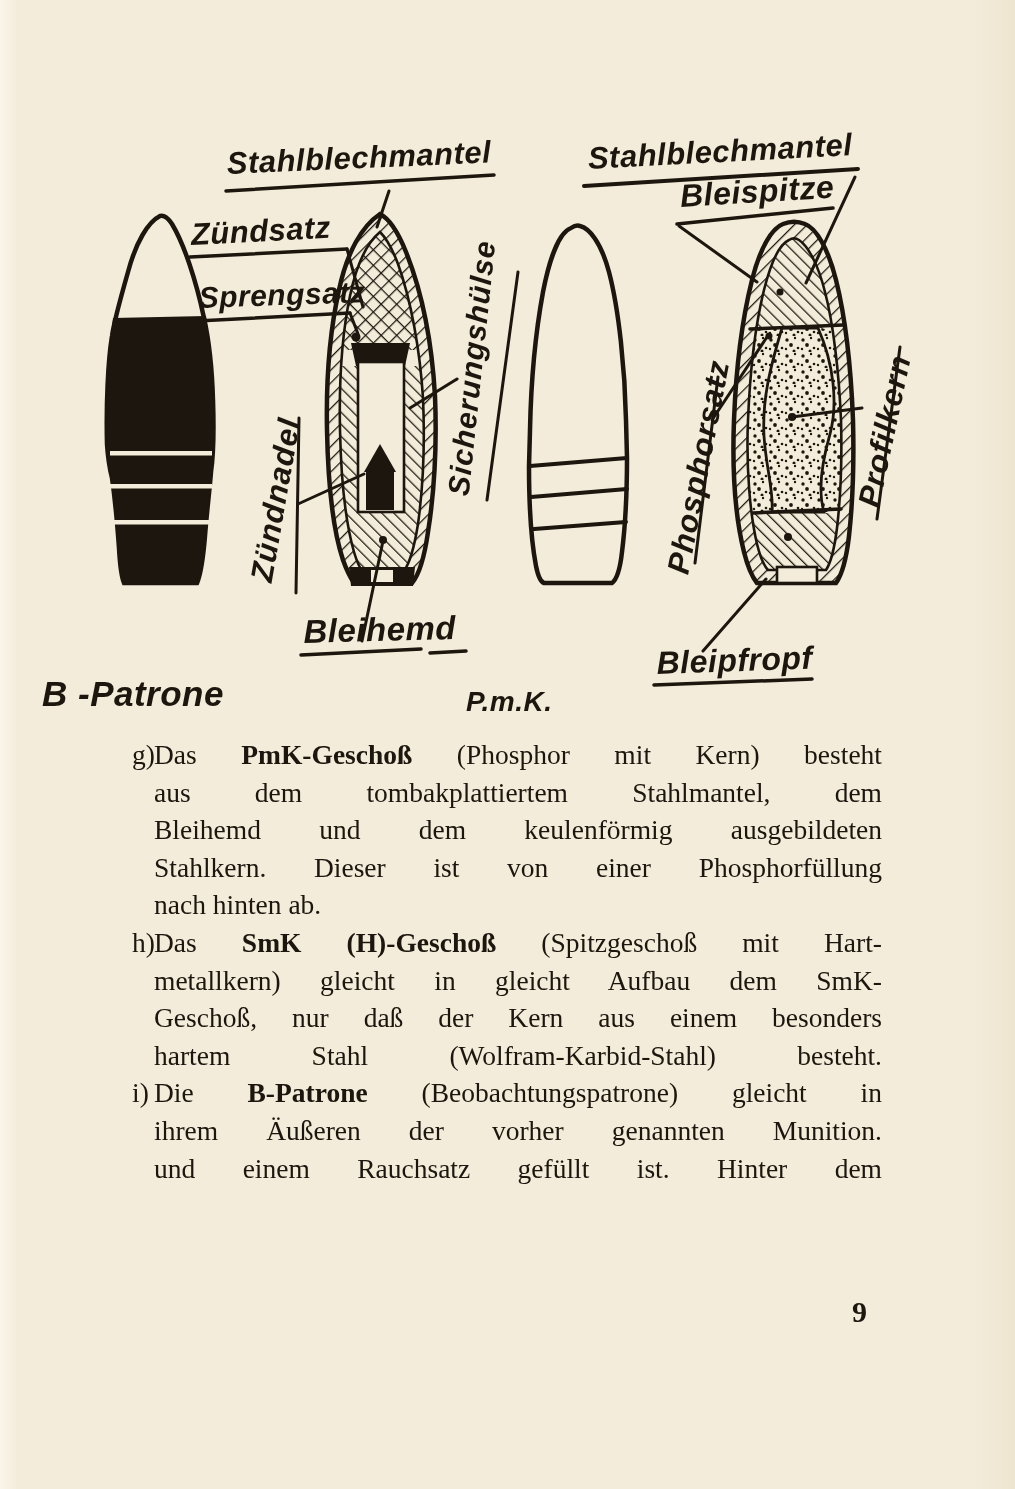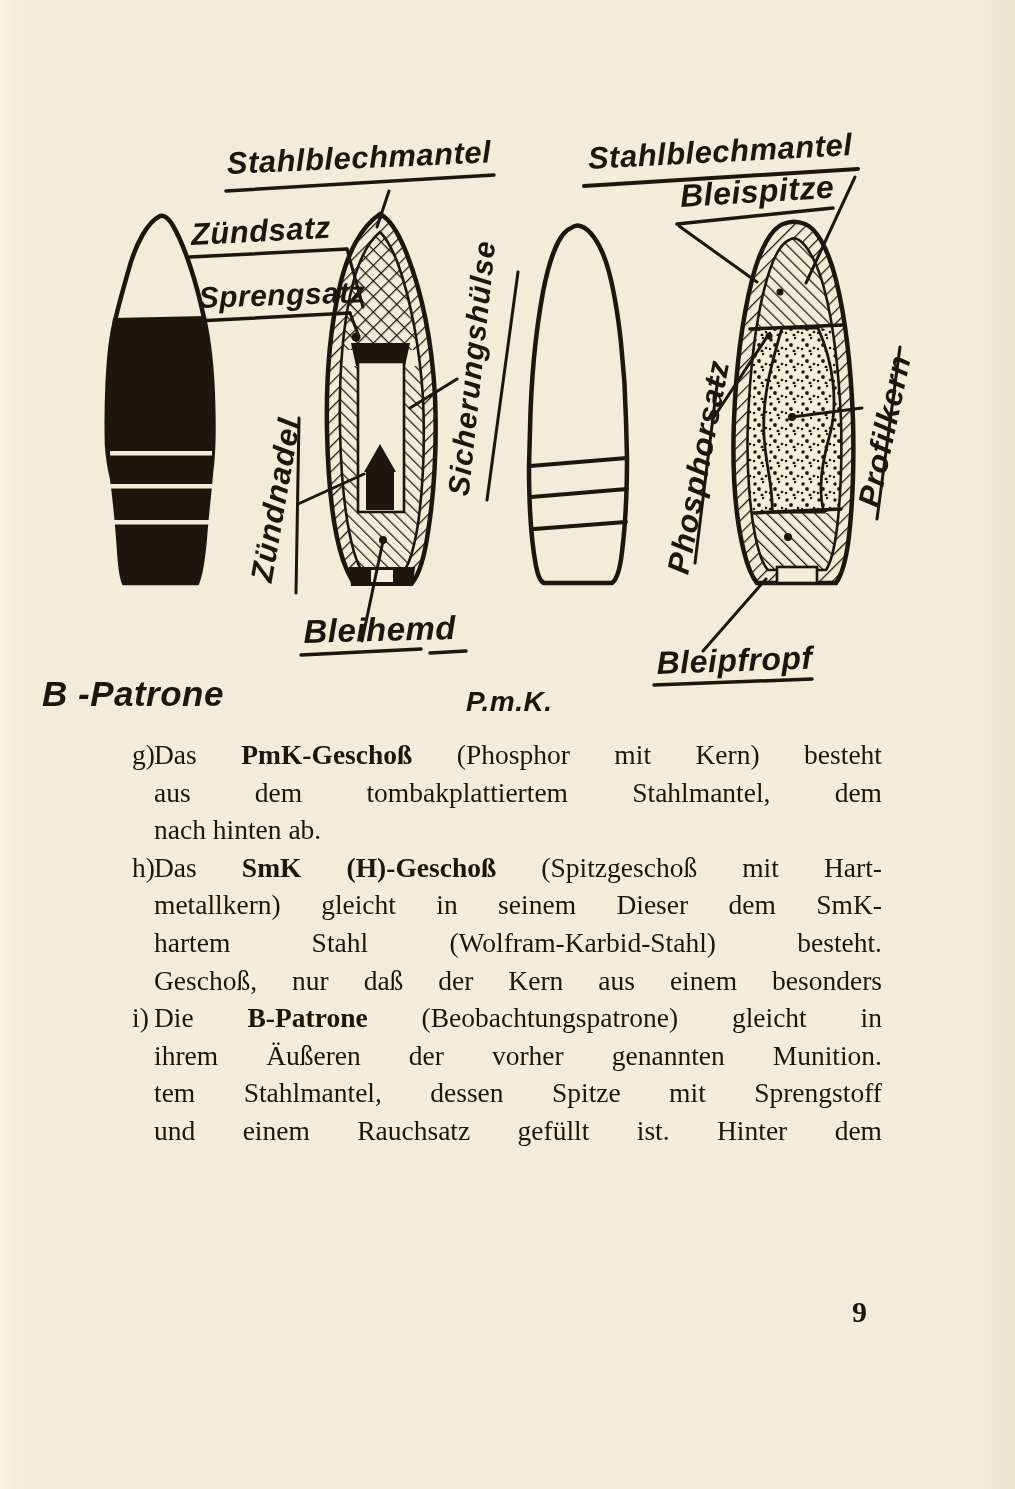--- a/index.html
+++ b/index.html
@@ -157,38 +157,39 @@
 
   <div class="caption" style="left:42px; top:674px; font-size:35px;text-align:right;">B -Patrone</div>
   <div class="caption" style="left:466px; top:686px; font-size:28px;">P.m.K.</div>
 
   <div class="bodytext">
       <div class="para">
         <span class="marker">g)</span>
         <div class="lines">
           <div class="line"><span>Das </span><b>PmK-Geschoß</b><span> (Phosphor mit Kern) besteht</span></div>
           <div class="line"><span>aus dem tombakplattiertem Stahlmantel, dem</span></div>
+          <div class="line"><span>Bleihemd und dem keulenförmig ausgebildeten</span></div>
+          <div class="line"><span>Stahlkern. Dieser ist von einer Phosphorfüllung</span></div>
           <div class="line nj"><span>nach hinten ab.</span></div>
         </div>
       </div>
       <div class="para">
         <span class="marker">h)</span>
         <div class="lines">
           <div class="line"><span>Das </span><b>SmK (H)-Geschoß</b><span> (Spitzgeschoß mit Hart-</span></div>
-          <div class="line"><span>metallkern) gleicht in seinem Dieser dem SmK-</span></div>
+          <div class="line"><span>metallkern) gleicht in gleicht Aufbau dem SmK-</span></div>
+          <div class="line"><span>Geschoß, nur daß der Kern aus einem besonders</span></div>
           <div class="line"><span>hartem Stahl (Wolfram-Karbid-Stahl) besteht.</span></div>
-          <div class="line"><span>Geschoß, nur daß der Kern aus einem besonders</span></div>
         </div>
       </div>
       <div class="para">
         <span class="marker">i)</span>
         <div class="lines">
           <div class="line"><span>Die </span><b>B-Patrone</b><span> (Beobachtungspatrone) gleicht in</span></div>
           <div class="line"><span>ihrem Äußeren der vorher genannten Munition.</span></div>
-          <div class="line"><span>tem Stahlmantel, dessen Spitze mit Sprengstoff</span></div>
           <div class="line"><span>und einem Rauchsatz gefüllt ist. Hinter dem</span></div>
         </div>
       </div>
     </div>
 
   <div class="pageno">9</div>
 
 </div>
 
 </body></html>

